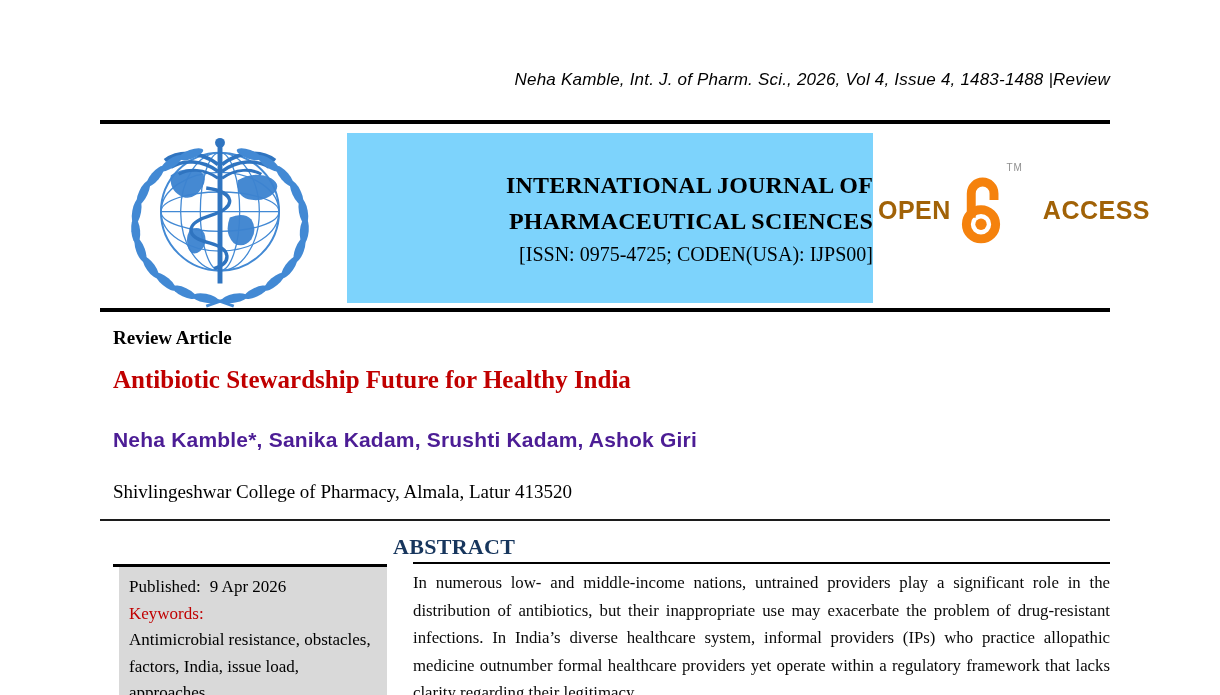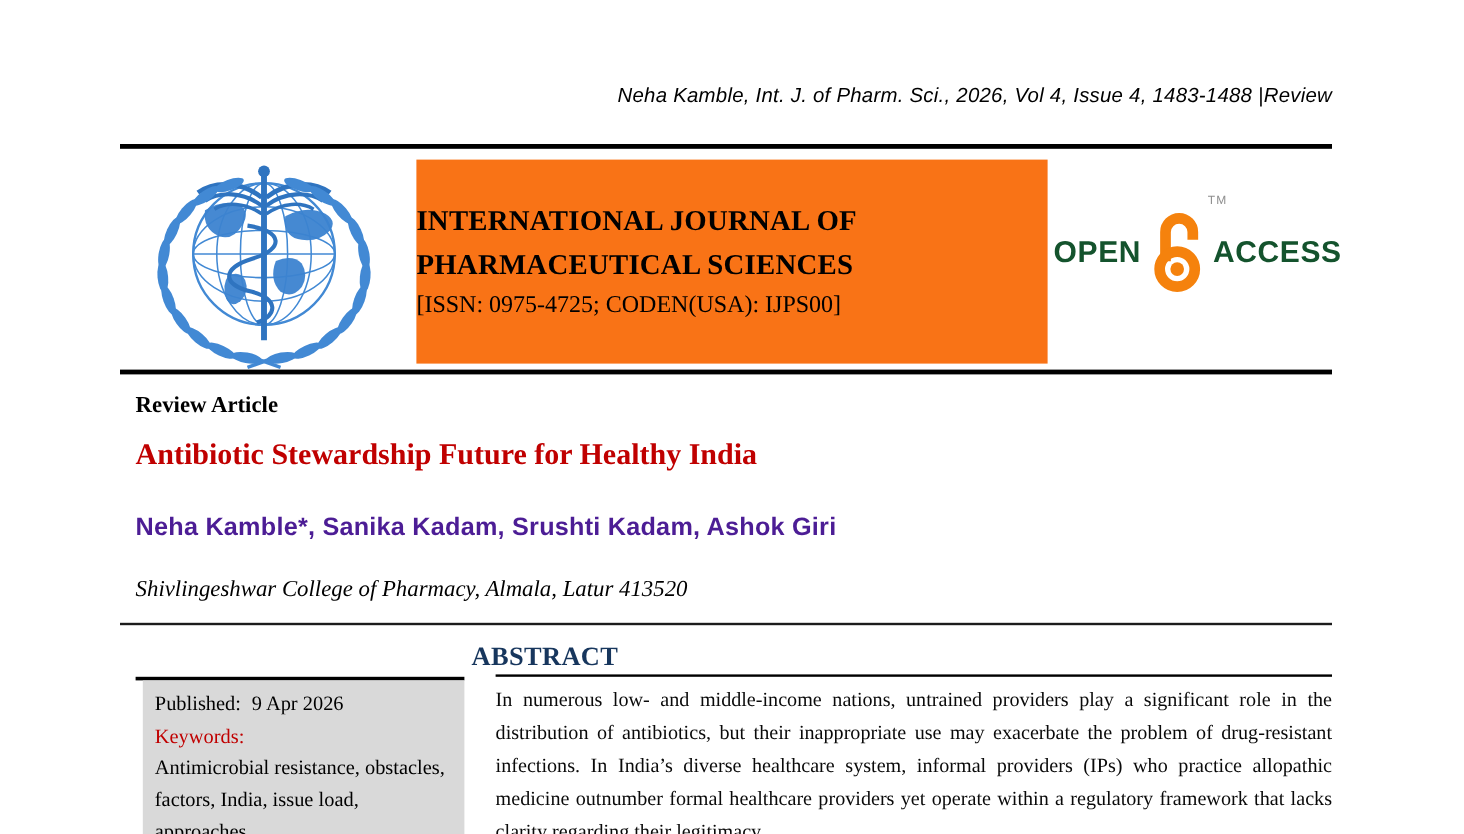--- a/index.html
+++ b/index.html
@@ -12,39 +12,39 @@
   #rule-mast{left:100px;top:308px;width:1010px;height:4px;}
   #rule-meta{left:100px;top:519px;width:1010px;height:2px;background:#1c1c1c;}
 
   
   #citation{position:absolute;left:100px;top:70px;width:1010px;text-align:right;
             font-family:"Liberation Sans",sans-serif;font-style:italic;font-size:17px;
             letter-spacing:.2px;color:#000;}
 
   
   #journal-logo{position:absolute;left:110px;top:131px;width:220px;height:182px;}
-  #mast-box{position:absolute;left:347px;top:133px;width:526px;height:170px;background:#f97316;
-            display:flex;flex-direction:column;justify-content:center;text-align:left;}
+  #mast-box{position:absolute;left:347px;top:133px;width:526px;height:170px;background:#7dd3fc;
+            display:flex;flex-direction:column;justify-content:center;text-align:right;}
   .jtitle{font-size:24px;font-weight:bold;line-height:36px;letter-spacing:.2px;}
   .jmeta{font-size:20px;line-height:31px;}
 
   #openaccess{position:absolute;left:878px;top:160px;width:240px;height:100px;
               display:flex;align-items:center;justify-content:center;}
   .oa-word{font-family:"Liberation Sans",sans-serif;font-weight:700;font-size:25px;
-           letter-spacing:.5px;color:#14532d;}
+           letter-spacing:.5px;color:#a16207;margin-left:32px;}
   .oa-lockwrap{position:relative;margin:0 4px;}
   .oa-tm{position:absolute;top:-4px;right:-16px;font-family:"Liberation Sans",sans-serif;
          font-size:10px;color:#8f8f8f;letter-spacing:1px;}
 
   
   #review-label{position:absolute;left:113px;top:327px;font-weight:bold;font-size:19px;}
   #paper-title{position:absolute;left:113px;top:366px;font-weight:bold;font-size:25px;color:#c00000;}
   #authors{position:absolute;left:113px;top:428px;font-family:"Liberation Sans",sans-serif;
            font-weight:700;font-size:21px;color:#4c1d95;letter-spacing:.2px;}
-  #affiliation{position:absolute;left:113px;top:481px;font-style:italic;font-size:19px;}
+  #affiliation{position:absolute;left:113px;top:481px;font-size:19px;}
 
   
   #info-heading{position:absolute;left:113px;top:536px;font-family:"Liberation Sans",sans-serif;
                 font-size:19px;letter-spacing:2.5px;color:#3f3f3f;font-weight:400;}
   #info-rule{position:absolute;left:113px;top:564px;width:274px;height:3px;background:#000;}
   #info-box{position:absolute;left:119px;top:567px;width:268px;height:150px;background:#d9d9d9;
             box-sizing:border-box;padding:7px 8px 0 10px;font-size:17px;line-height:26.5px;}
   .kw-label{color:#c00000;}
   .pub-val{margin-left:9px;}
 

